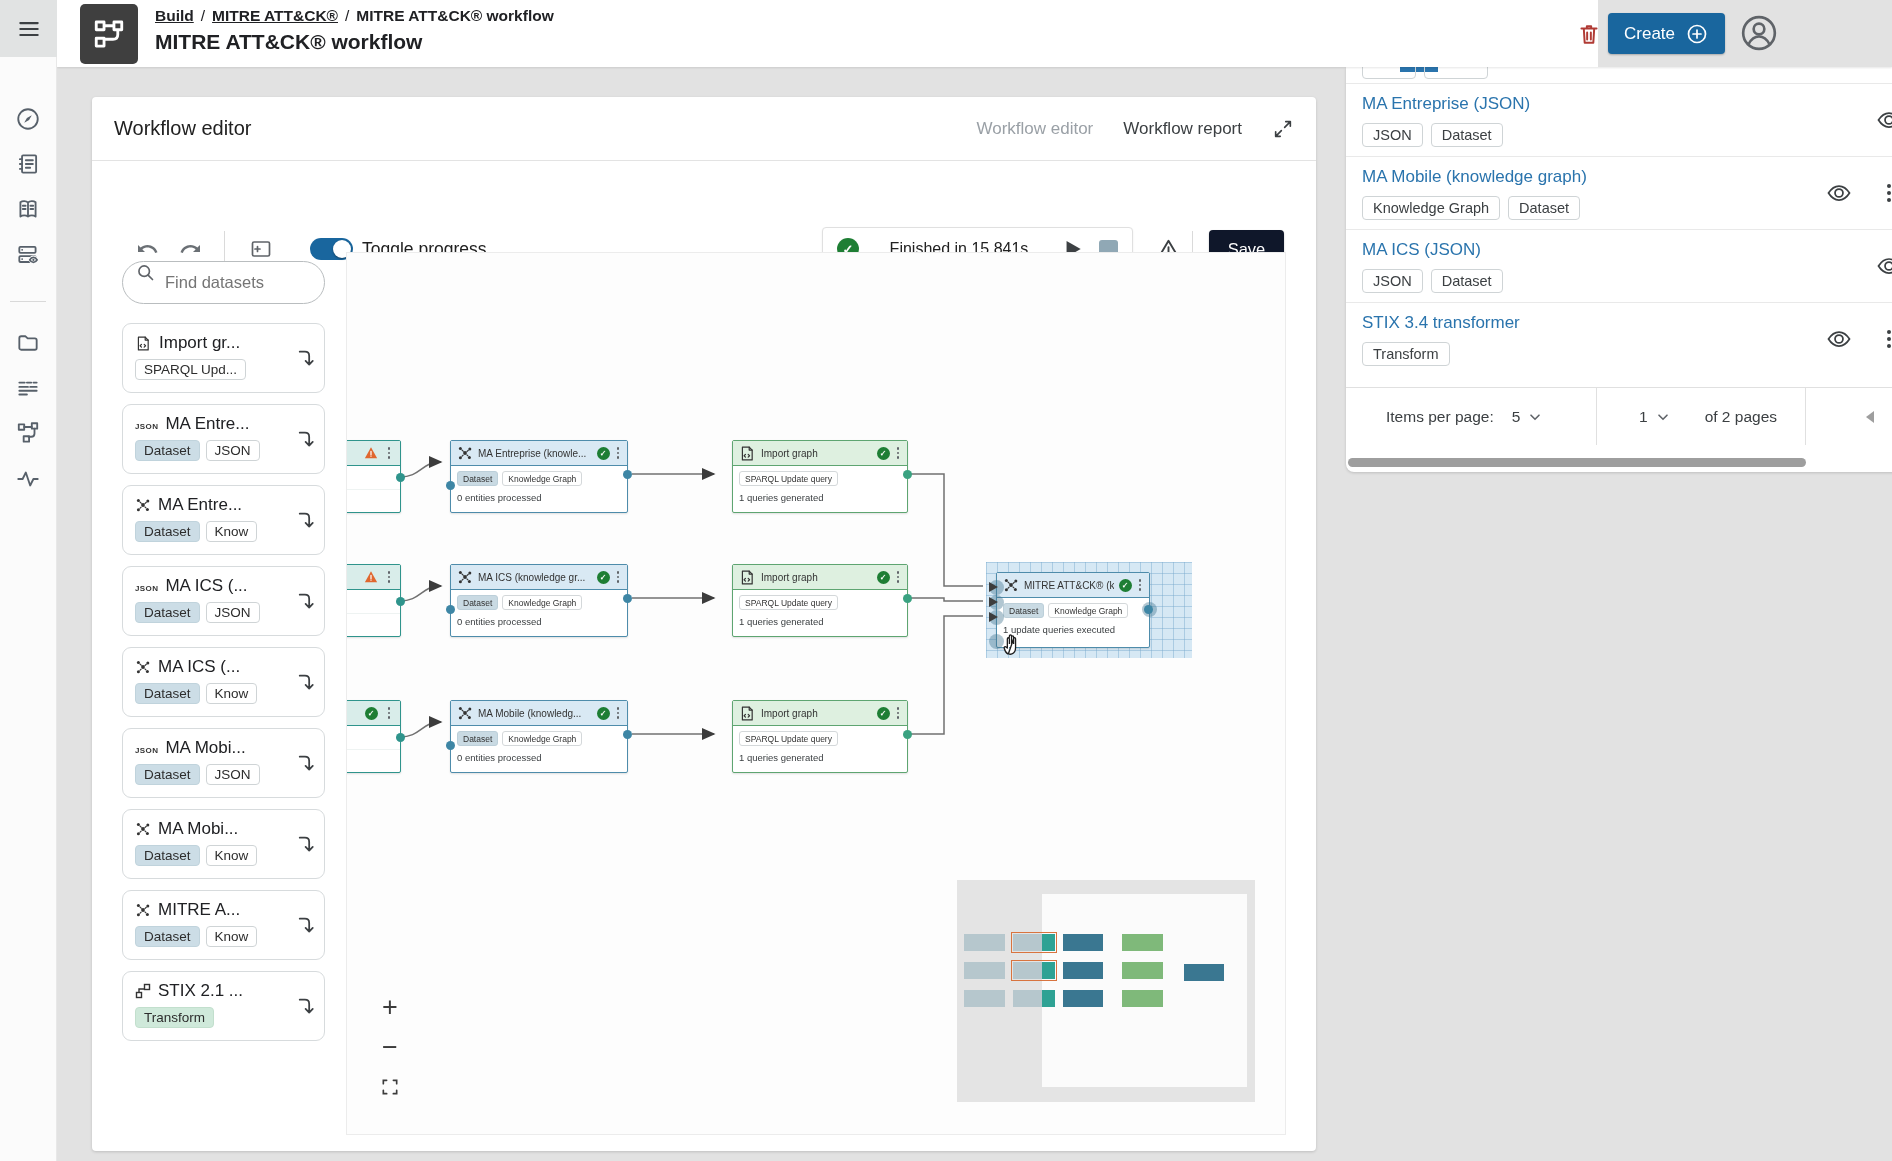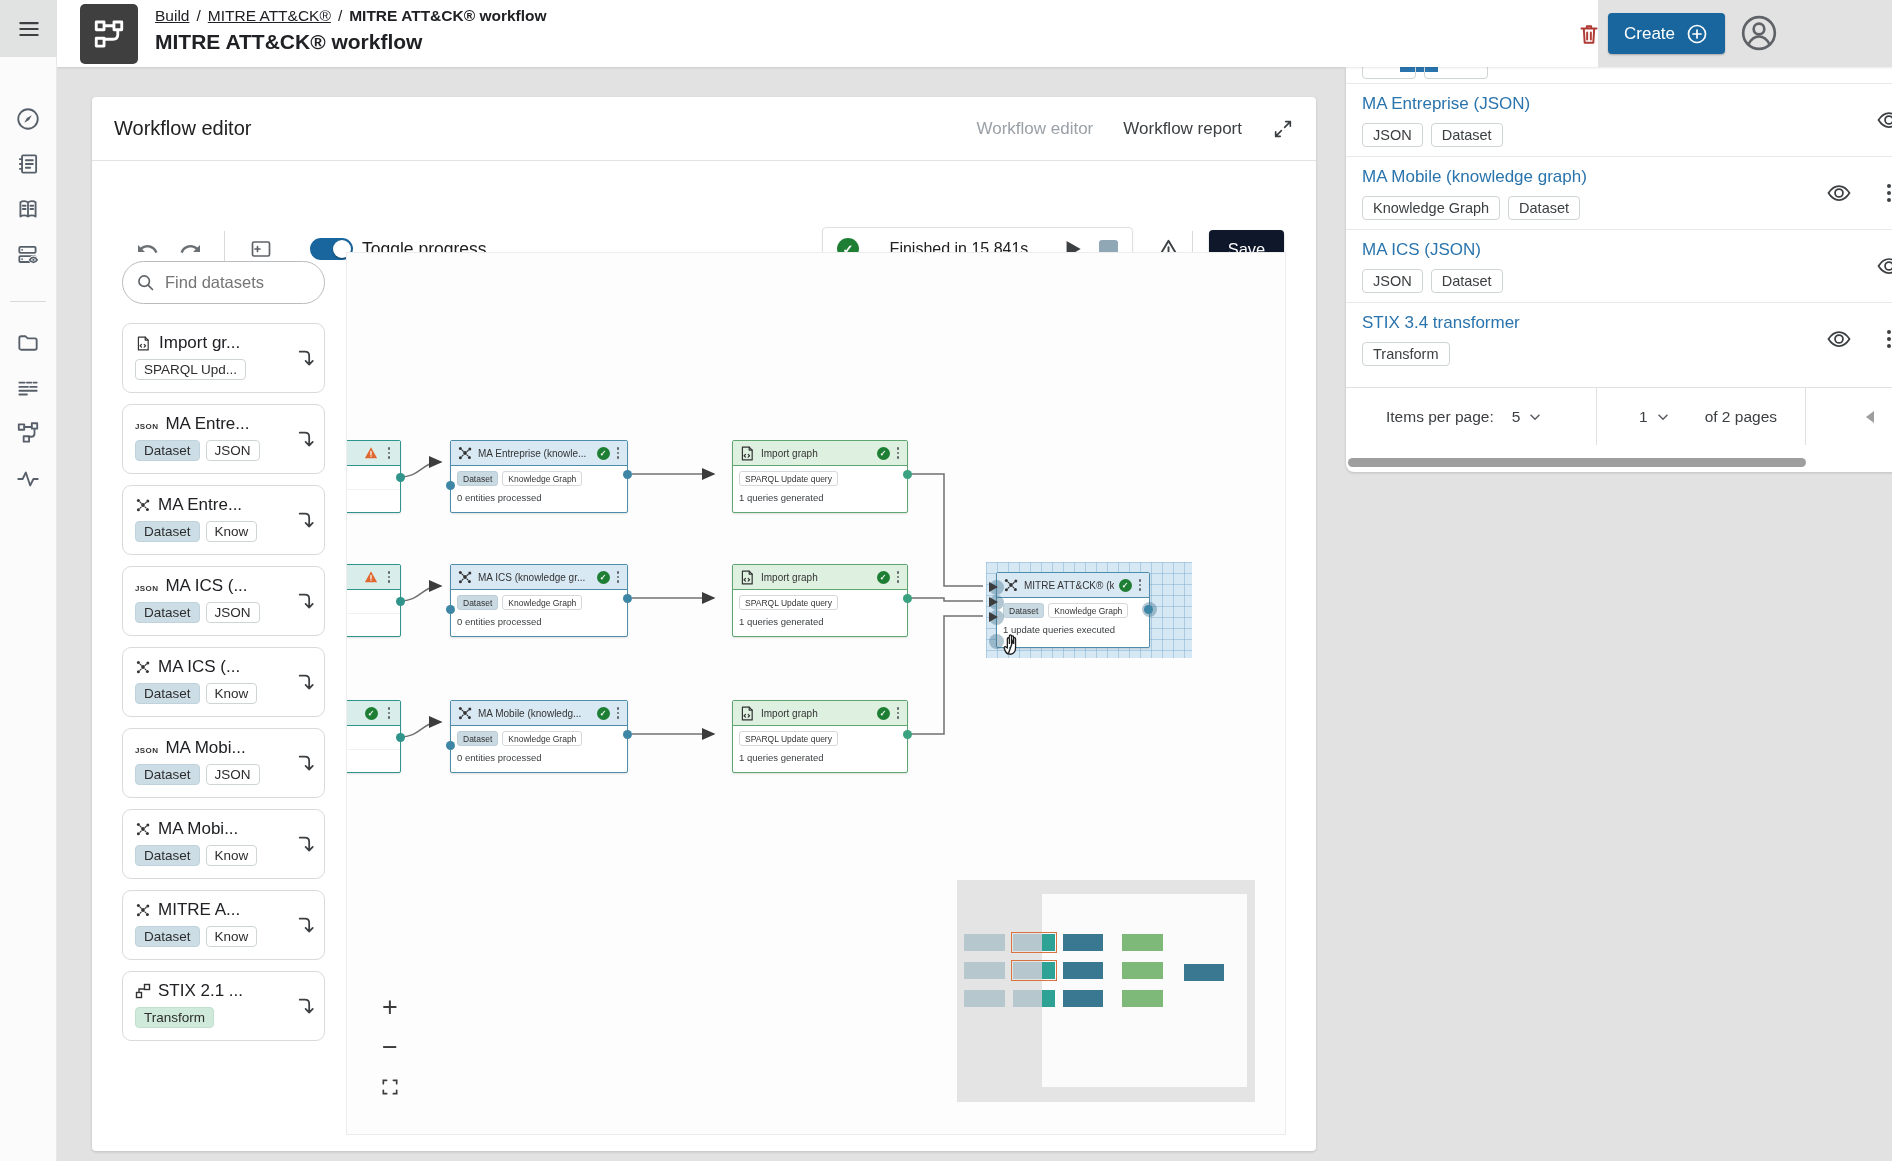--- a/index.html
+++ b/index.html
@@ -15,21 +15,21 @@
     display:flex; align-items:center; justify-content:center; cursor:pointer; border-radius:4px; }
   .rail-divider { position:absolute; left:10px; right:10px; height:1px; background:#d9d9d9; }
 
   
   .hdr { position:absolute; left:57px; top:0; right:0; height:67px; background:#fff;
     box-shadow:0 1px 2px rgba(0,0,0,.10); z-index:20; }
   .hdr-gray { position:absolute; top:0; right:0; width:294px; height:67px; background:#e2e2e2; }
   .app-icon { position:absolute; left:23px; top:4px; width:58px; height:60px; background:#3f3f3f; border-radius:5px;
     display:flex; align-items:center; justify-content:center; }
   .crumbs { position:absolute; left:98px; top:7px; font-size:15.5px; color:#202124; }
-  .crumbs a { color:#202124; font-weight:normal; text-decoration:underline; cursor:pointer; }
+  .crumbs a { color:#202124; font-weight:bold; text-decoration:underline; cursor:pointer; }
   .crumbs .sep { margin:0 7px; font-weight:normal; }
   .crumbs .cur { font-weight:bold; }
   .hdr-title { position:absolute; left:98px; top:30px; font-size:21px; font-weight:bold; color:#202124; }
   .icon-btn { position:absolute; top:14px; width:40px; height:40px; display:flex; align-items:center; justify-content:center;
     cursor:pointer; border-radius:50%; }
   .kebab { display:inline-flex; flex-direction:column; gap:3px; }
   .kebab i { width:4px; height:4px; border-radius:50%; background:#3c4043; }
   .btn-primary { position:absolute; left:1551px; top:13px; height:41px; padding:0 16px; background:#19669e; color:#fff;
     border:none; border-radius:4px; font-size:17px; font-family:inherit; display:flex; align-items:center; gap:10px;
     cursor:pointer; box-shadow:0 1px 2px rgba(0,0,0,.25); z-index:2; }
@@ -61,21 +61,21 @@
   .status-text { font-size:16px; color:#212121; flex:1; text-align:center; }
   .stop-sq { width:19px; height:19px; border-radius:3px; background:#90a8b5; cursor:pointer; }
   .warn-btn { position:absolute; left:1054px; top:66px; width:44px; height:44px; display:flex; align-items:center;
     justify-content:center; cursor:pointer; }
   .btn-save { position:absolute; left:1117px; top:69px; width:75px; height:39px; background:#0f172a; color:#fff; border:none;
     border-radius:4px; font-size:16.5px; font-family:inherit; cursor:pointer; box-shadow:0 1px 2px rgba(0,0,0,.25); }
 
   
   .ds-col { position:absolute; left:30px; top:164px; width:203px; }
   .search { position:relative; height:43px; border:1px solid #b9bdbf; border-radius:22px; background:#fff;
-    display:flex; align-items:center; padding:0 12px; gap:9px; }
+    display:flex; padding:0 12px; gap:9px; }
   .search input { border:none; outline:none; width:130px; font-size:16.5px; font-family:inherit; color:#444; background:transparent; }
   .search input::placeholder { color:#757575; }
   .ds-card { position:relative; margin-top:11px; height:70px; border:1px solid #d7dbdd; border-radius:9px; background:#fff;
     padding:9px 34px 0 12px; cursor:grab; overflow:hidden; }
   .ds-card:first-of-type { margin-top:19px; }
   .ds-title { display:flex; align-items:center; gap:7px; font-size:17px; color:#202124; white-space:nowrap; }
   .ds-tags { margin-top:6px; display:flex; gap:6px; overflow:hidden; }
   .chip { font-size:13.5px; color:#2d2d2d; border:1px solid #cfd4d6; background:#fff; border-radius:4px;
     padding:2px 8px; white-space:nowrap; }
   .chip.filled { background:#ccdde6; border-color:#c0d3dc; }

